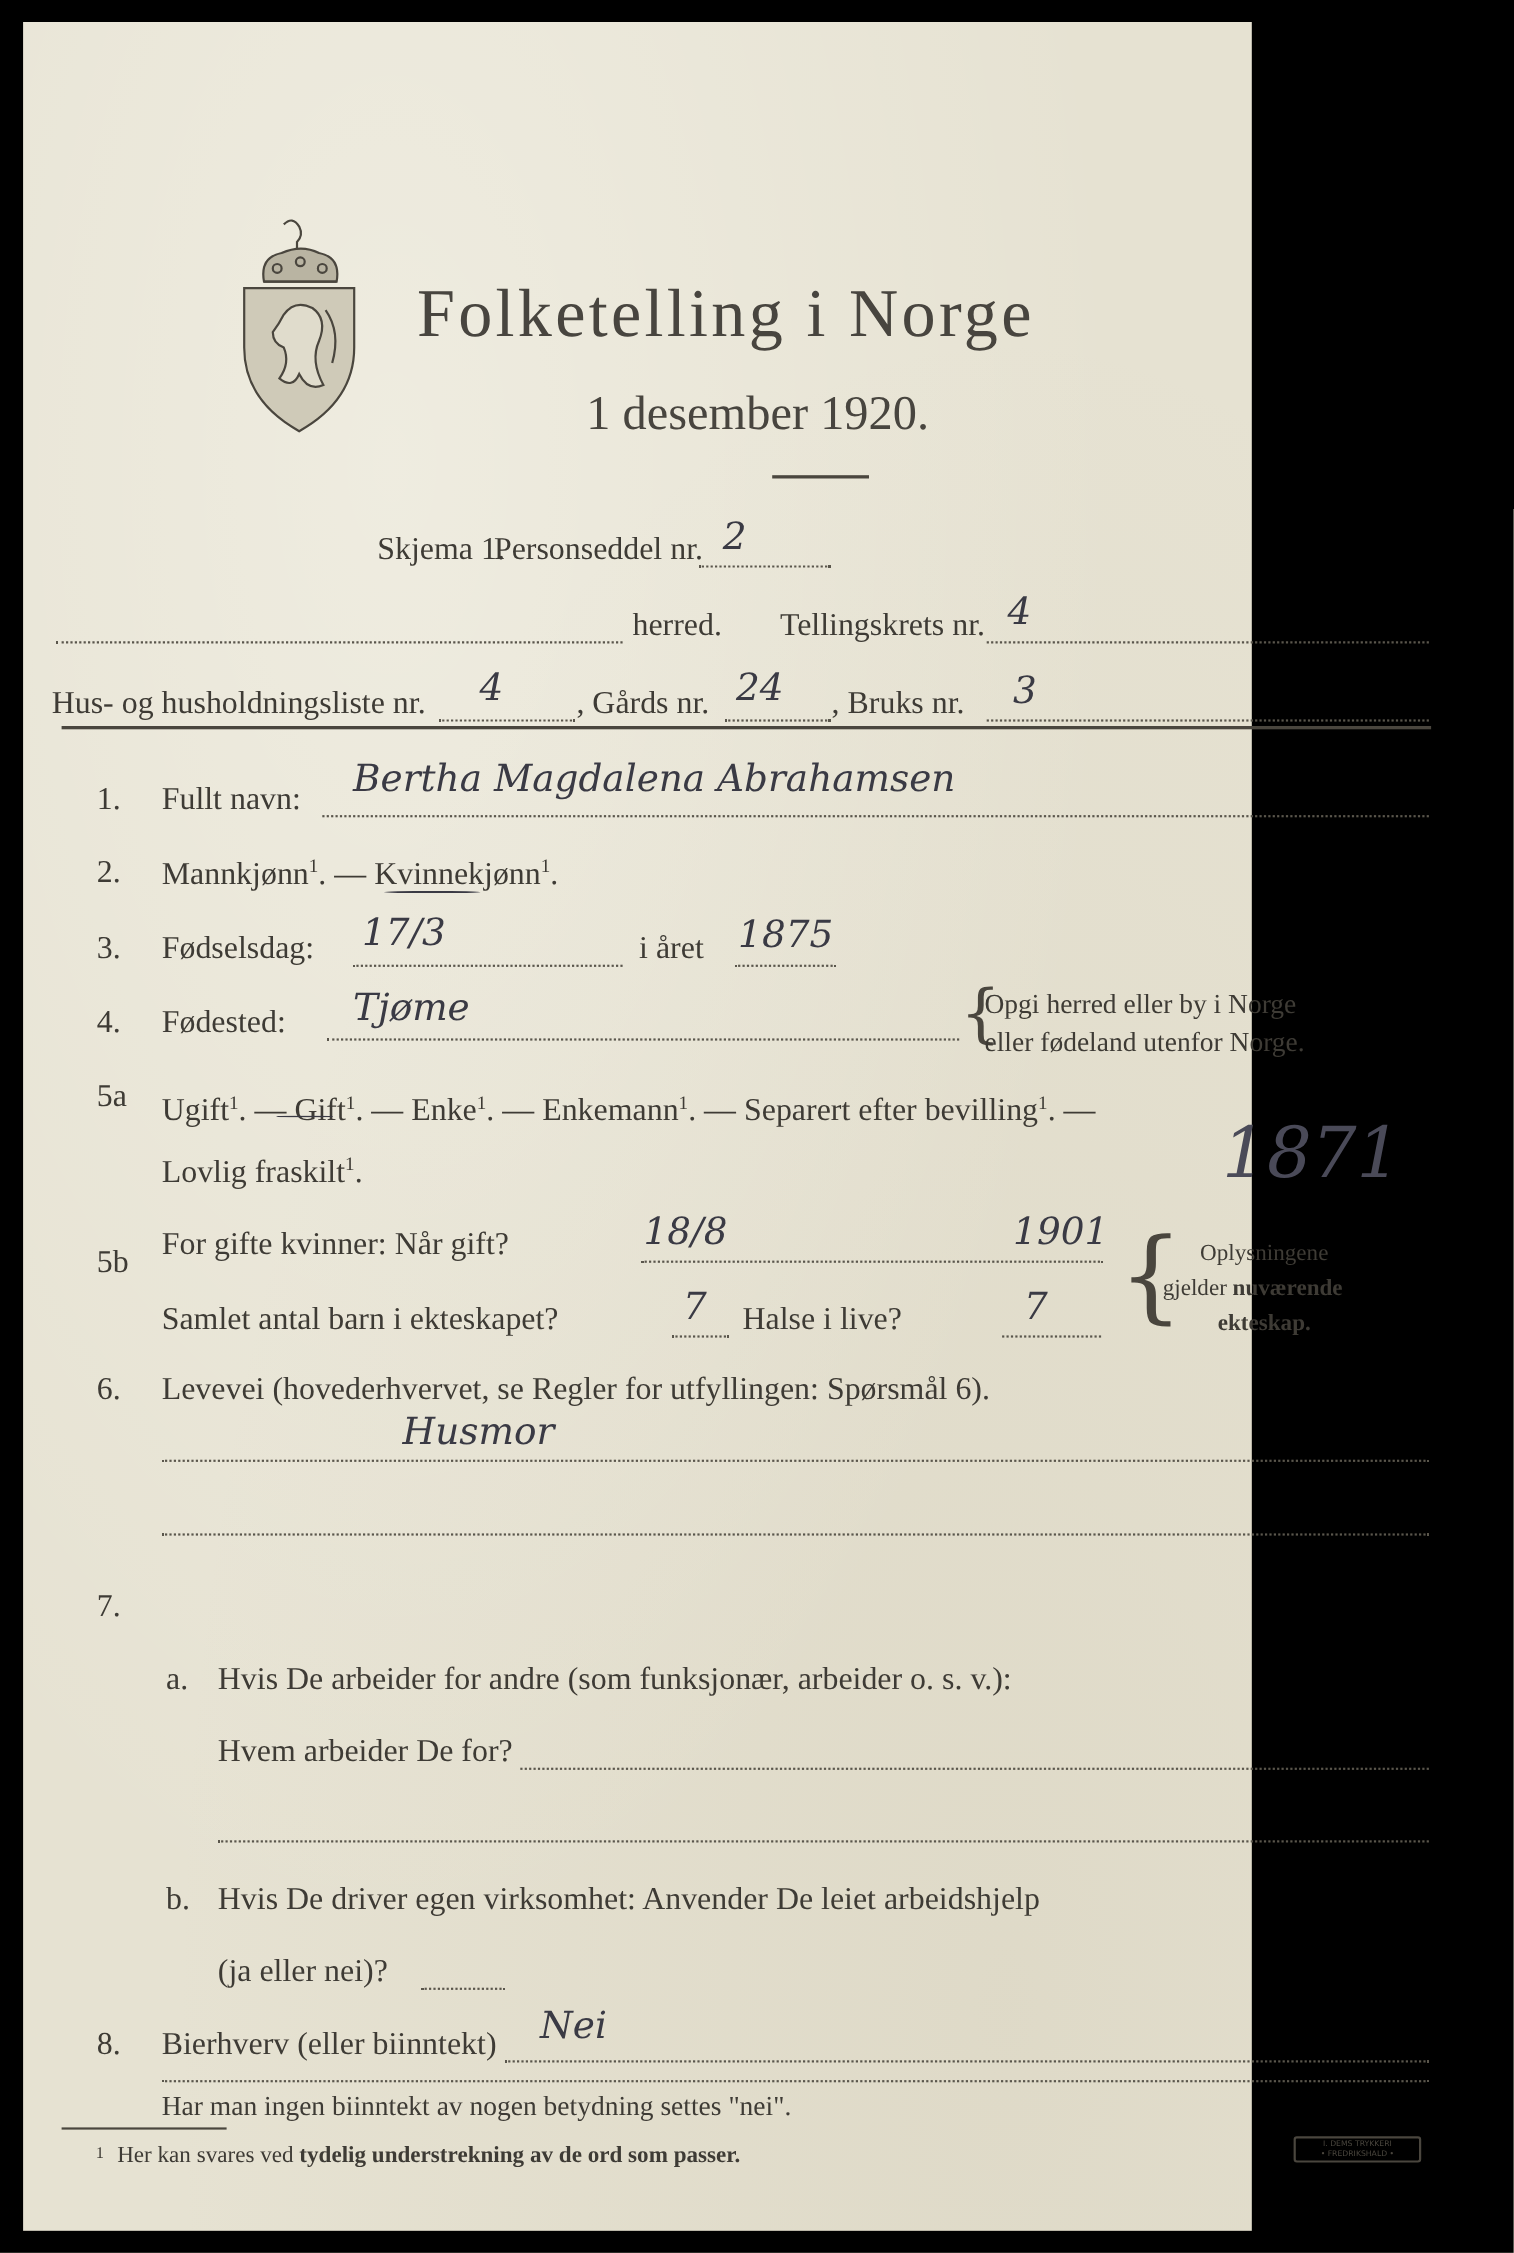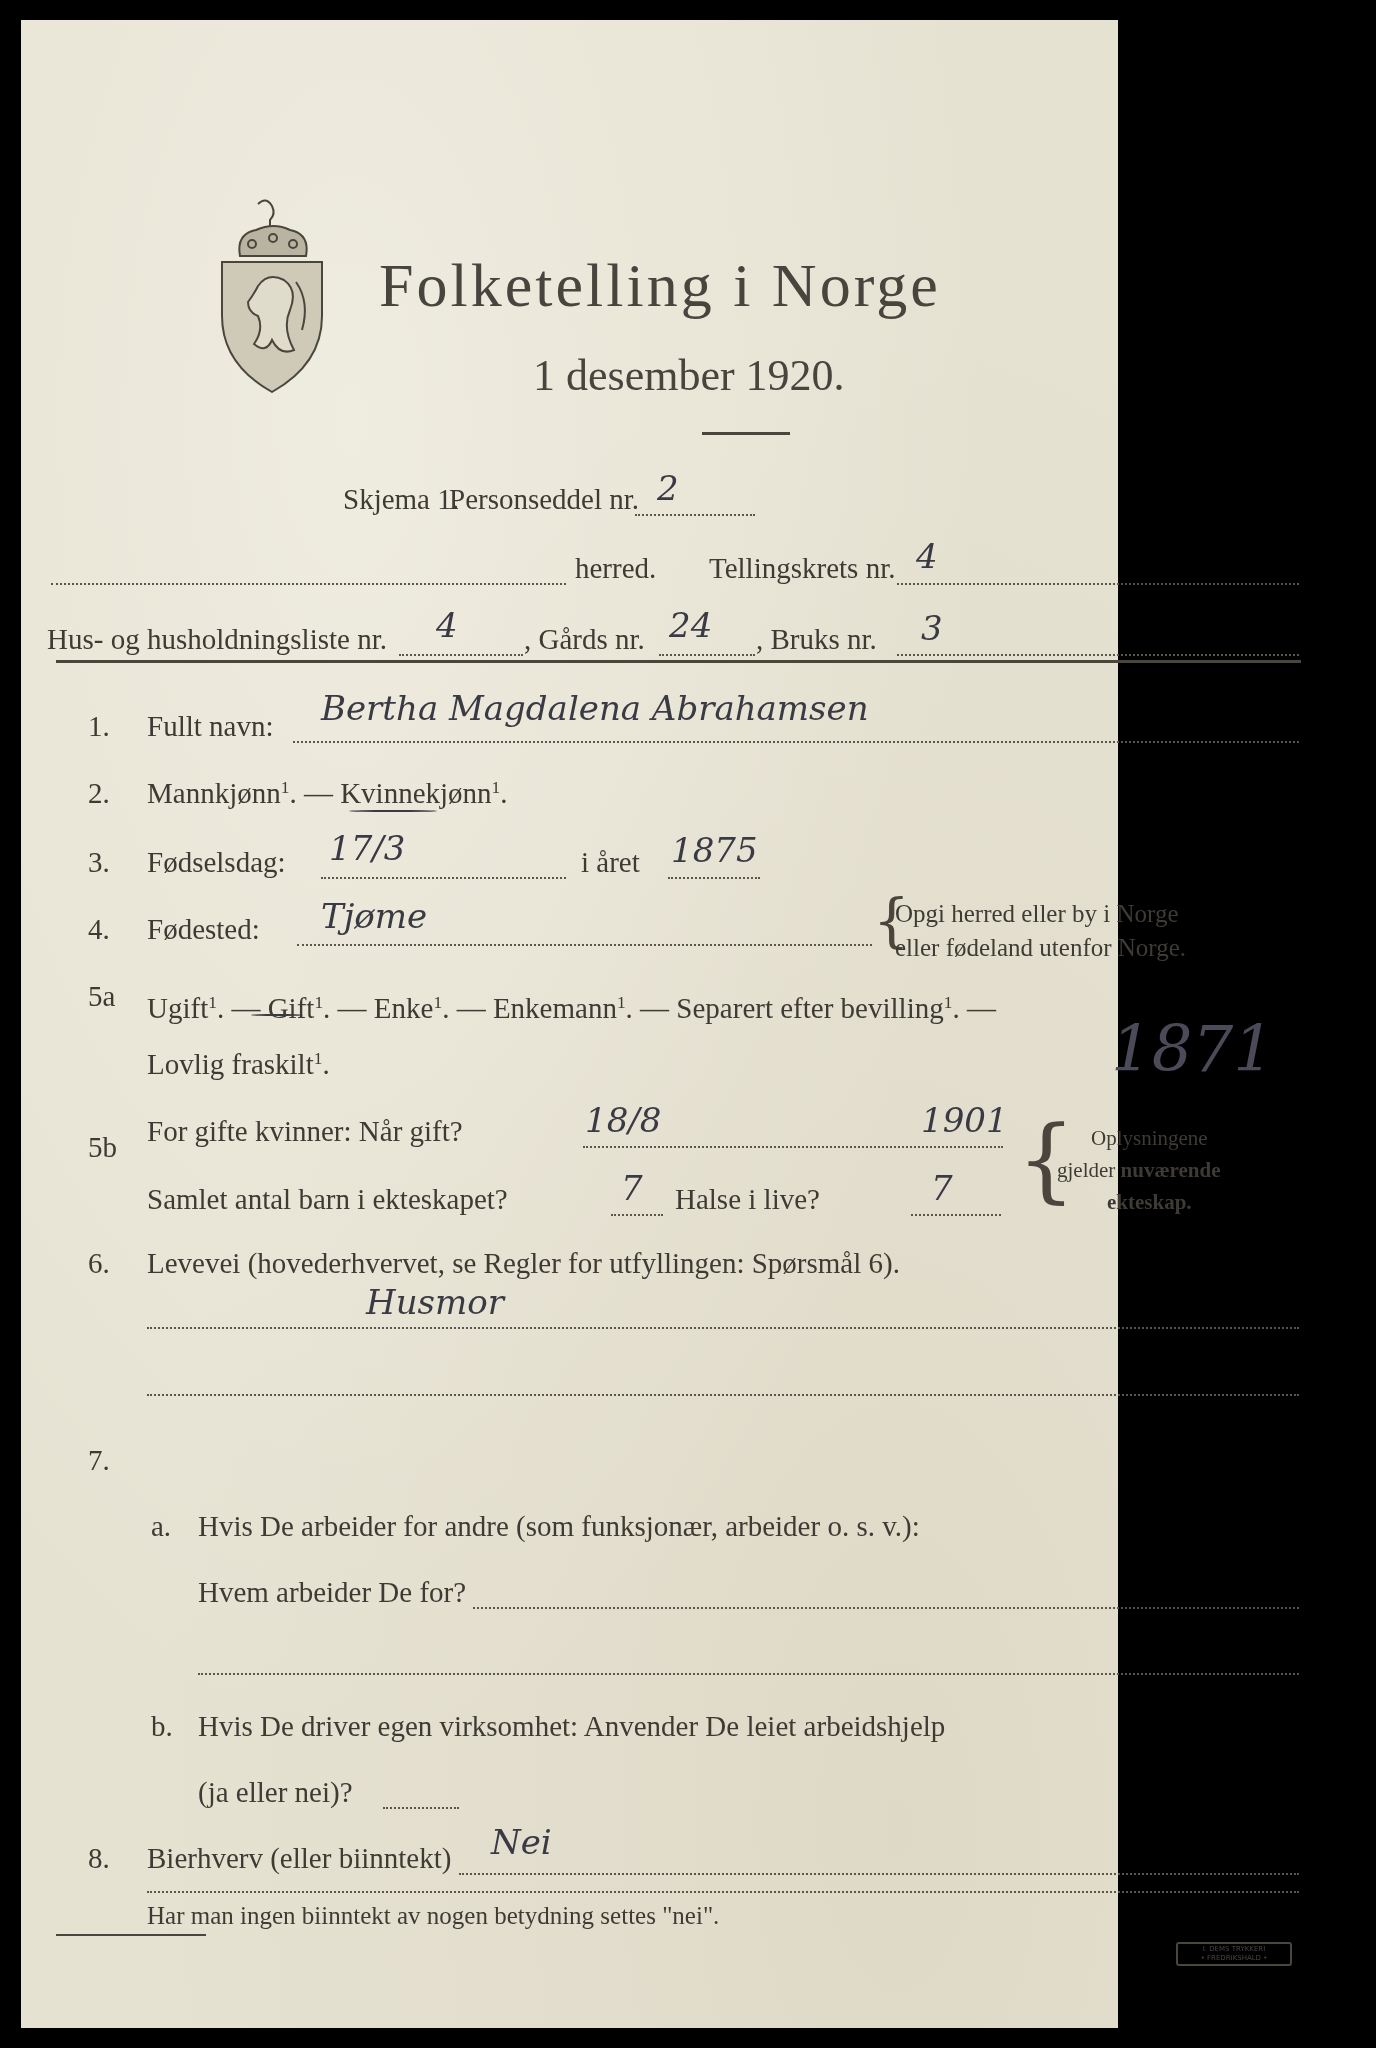--- a/index.html
+++ b/index.html
@@ -7,20 +7,21 @@
     width: 1376px; height: 2048px; background: #000;
     position: relative; overflow: hidden;
     font-family: "Liberation Serif", "DejaVu Serif", serif;
   }
   .paper {
     position: absolute; left: 21px; top: 20px; width: 1097px; height: 2008px;
     background: #e6e2d2;
     background-image: radial-gradient(ellipse at 30% 20%, rgba(255,255,250,0.35), rgba(0,0,0,0) 60%),
                       radial-gradient(ellipse at 80% 90%, rgba(180,170,140,0.15), rgba(0,0,0,0) 60%);
     color: #3f3c36;
+    padding-left: 20px;
   }
   .abs { position: absolute; white-space: nowrap; }
   .printed { color: #3e3b35; font-family: "Liberation Serif", serif; }
   .hand { font-family: "DejaVu Serif", serif; font-style: italic; color: #3a3a44; }
   .dots { position: absolute; border-bottom: 2px dotted #5a564c; height: 0; }
   .rule { position: absolute; background: #4a463e; }
   .title { font-size: 62px; letter-spacing: 3px; color: #48453f; }
   .subtitle { font-size: 44px; color: #48453f; }
   .fs36 { font-size: 34px; }
   .fs30 { font-size: 29px; }
@@ -154,18 +155,21 @@
 
   <div class="abs printed fs30" style="left:67px; top:1822px;">8.</div>
   <div class="abs printed fs30" style="left:126px; top:1822px;">Bierhverv (eller biinntekt)</div>
   <div class="dots" style="left:438px; top:1853px; width:840px;"></div>
   <div class="abs hand fs36" style="left:470px; top:1802px;">Nei</div>
 
   <div class="dots" style="left:126px; top:1871px; width:1152px;"></div>
 
   <div class="abs printed fs26" style="left:126px; top:1882px;">Har man ingen biinntekt av nogen betydning settes "nei".</div>
   <div class="rule" style="left:35px; top:1914px; width:150px; height:2px;"></div>
+  <div class="abs printed fs22" style="left:66px; top:1926px;">
+    <span style="font-size:15px; vertical-align:3px; margin-right:12px;">1</span><span>Her kan svares ved </span><span class="bold">tydelig understrekning av de ord som passer.</span>
+  </div>
   <div class="stamp" style="left:1155px; top:1922px; width:100px;">
     <div>I. DEMS TRYKKERI</div>
     <div>• FREDRIKSHALD •</div>
   </div>
 
 </div>
 
 </body></html>

